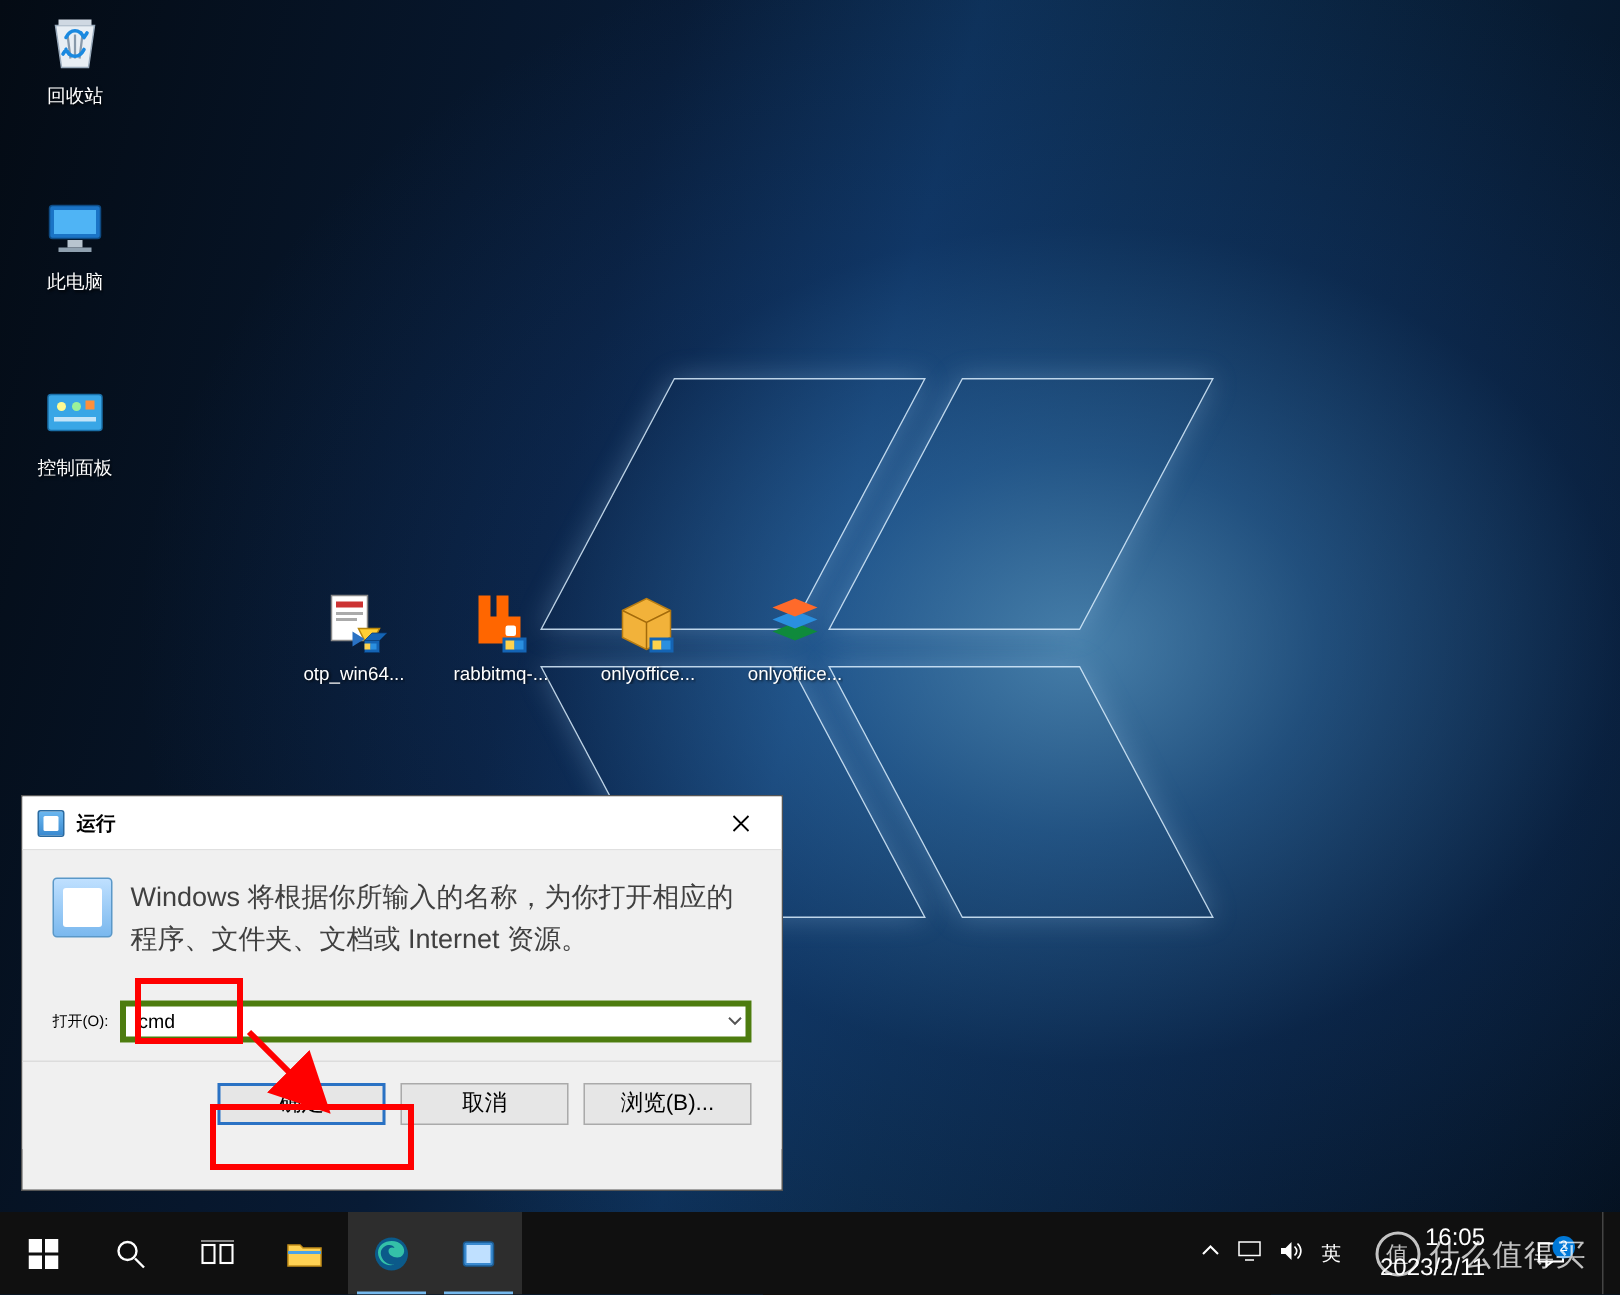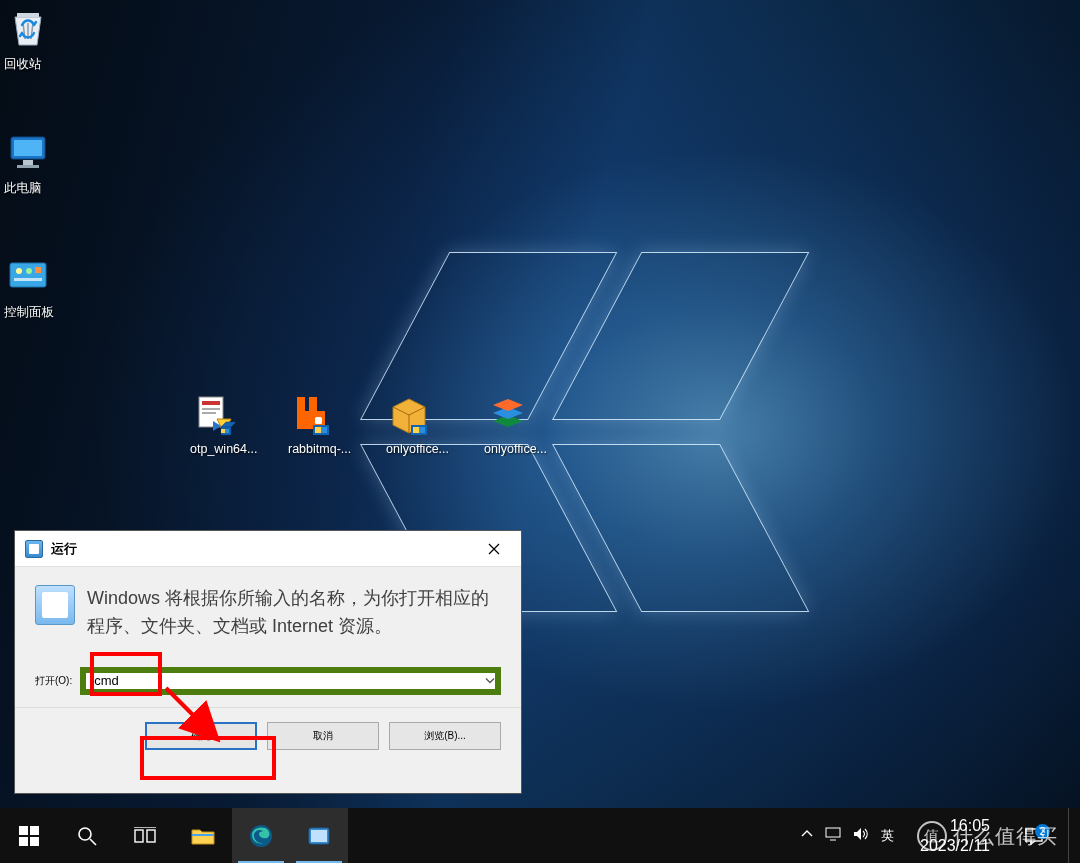--- a/index.html
+++ b/index.html
@@ -29,21 +29,21 @@
   .pane.tr { right:0; top:0; width:168px; height:168px; transform: skewX(-28deg); transform-origin: left bottom; }
   .pane.bl { left:0; bottom:0; width:168px; height:168px; transform: skewX(28deg); transform-origin: right top; }
   .pane.br { right:0; bottom:0; width:168px; height:168px; transform: skewX(28deg); transform-origin: left top; }
 
   .desktop-icons {
     position: absolute; left: 0; top: 0; right: 0; bottom: 55px;
     padding: 10px 14px;
   }
   .dicon {
     position: absolute; width: 92px;
-    display:flex; flex-direction:column; align-items:flex-start;
+    display:flex; flex-direction:column; align-items:center;
     gap:4px; cursor:pointer;
   }
   .dicon .img { width: 48px; height: 48px; display:flex; align-items:center; justify-content:center; }
   .dicon .lbl { color:#fff; font-size:12.5px; text-align:center; text-shadow:1px 1px 2px rgba(0,0,0,0.9); white-space:nowrap; max-width:90px; overflow:hidden; text-overflow:ellipsis; }
 
   
   .run-dialog {
     position:absolute; left:14px; top:530px; width:508px; height:264px;
     background:#f0f0f0; border:1px solid #555;
     box-shadow: 5px 5px 0 rgba(0,0,0,0);
@@ -60,24 +60,24 @@
   .run-titlebar .close { width:46px; height:30px; display:flex; align-items:center; justify-content:center; cursor:pointer; }
   .run-titlebar .close svg { stroke:#000; stroke-width:1.2; }
   .run-body { padding:18px 20px 12px 20px; background:#f0f0f0; }
   .run-row1 { display:flex; gap:12px; align-items:flex-start; }
   .run-bigico { width:40px; height:40px; flex:none; background:linear-gradient(#bfe0ff,#7ab8ee); border:1px solid #5a98c8; border-radius:3px; position:relative; }
   .run-bigico:after{content:"";position:absolute;left:6px;top:6px;right:6px;bottom:6px;background:#fff;border-radius:2px;}
   .run-desc { font-size:18px; line-height:1.55; color:#404040; }
   .run-row2 { display:flex; align-items:center; gap:8px; margin-top:26px; }
   .run-row2 label { font-size:10px; }
   .run-input-wrap { flex:1; position:relative; }
-  .run-input { width:100%; height:28px; border:6px solid #4d7c0f; background:#fff; font-size:13px; padding:0 26px 0 8px; outline:none; font-family:inherit; }
+  .run-input { width:100%; height:28px; border:4px solid #4d7c0f; background:#fff; font-size:13px; padding:0 26px 0 8px; outline:none; font-family:inherit; }
   .run-input-wrap .caret { position:absolute; right:6px; top:50%; transform:translateY(-50%); pointer-events:none; }
   .run-buttons { display:flex; gap:10px; justify-content:flex-end; padding:14px 20px 16px 20px; background:#f0f0f0; border-top:1px solid #dcdcdc; }
-  .run-btn { width:112px; height:28px; background:#e6e6e6; border:1px solid #aaa; font-size:10px; cursor:pointer; font-family:inherit; }
+  .run-btn { width:112px; height:28px; background:#e6e6e6; border:1px solid #aaa; font-size:15px; cursor:pointer; font-family:inherit; }
   .run-btn.primary { border:2px solid #2a72c4; background:#e6e6e6; }
 
   
   .anno-box-input { position:absolute; left:90px; top:652px; width:72px; height:44px; border:4px solid #f00; pointer-events:none; }
   .anno-box-ok { position:absolute; left:140px; top:736px; width:136px; height:44px; border:4px solid #f00; pointer-events:none; }
   .anno-arrow { position:absolute; left:158px; top:680px; width:70px; height:70px; pointer-events:none; }
 
   
   .taskbar {
     position:absolute; left:0; right:0; bottom:0; height:55px;

